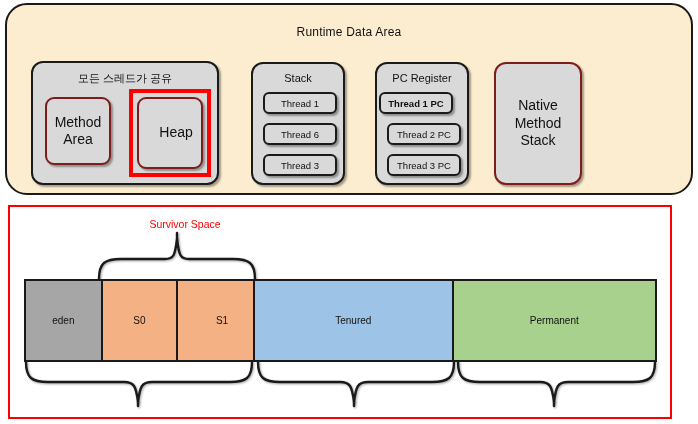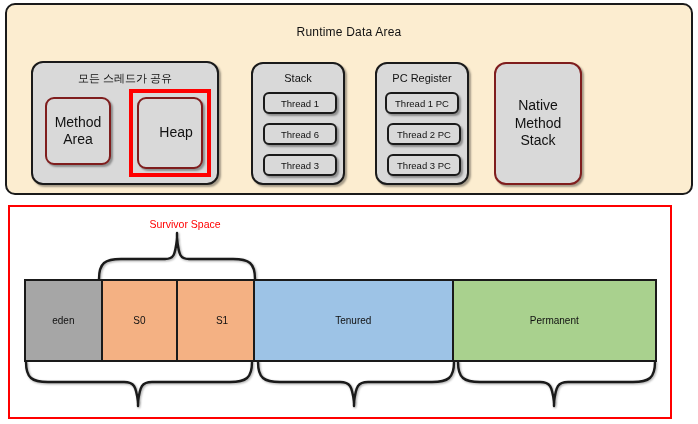--- a/index.html
+++ b/index.html
@@ -2,21 +2,21 @@
 <html><head>
 <meta charset="utf-8">
 <style>
   html,body{margin:0;padding:0;background:#ffffff;}
   body{width:698px;height:424px;position:relative;overflow:hidden;
        font-family:"Liberation Sans","DejaVu Sans",sans-serif;color:#111;}
 
   
   #runtime-area{
     position:absolute;left:5px;top:3px;width:688px;height:192px;
-    background:#fcedd0;border:2px solid #1a1a1a;border-radius:10px;
+    background:#fcedd0;border:2px solid #1a1a1a;border-radius:22px;
     box-sizing:border-box;
   }
   #runtime-title{
     position:absolute;left:0;top:20px;width:100%;text-align:center;
     font-size:12px;letter-spacing:.2px;
   }
 
   .gbox{
     position:absolute;background:#d9d9d9;border:2px solid #1a1a1a;
     border-radius:12px;box-sizing:border-box;
@@ -100,21 +100,21 @@
 
   <div class="gbox" id="stack-group">
     <div class="gbox-title">Stack</div>
     <div class="thread-chip" style="left:10px;top:28px;width:74px;height:22px;">Thread 1</div>
     <div class="thread-chip" style="left:10px;top:59px;width:74px;height:22px;">Thread 6</div>
     <div class="thread-chip" style="left:10px;top:90px;width:74px;height:22px;">Thread 3</div>
   </div>
 
   <div class="gbox" id="pcreg-group">
     <div class="gbox-title">PC Register</div>
-    <div class="thread-chip" style="left:8px;top:28px;width:74px;height:22px;">Thread 1 PC</div>
+    <div class="thread-chip" style="left:2px;top:28px;width:74px;height:22px;font-weight:bold;">Thread 1 PC</div>
     <div class="thread-chip" style="left:10px;top:59px;width:74px;height:22px;">Thread 2 PC</div>
     <div class="thread-chip" style="left:10px;top:90px;width:74px;height:22px;">Thread 3 PC</div>
   </div>
 
   <div class="leaf" id="native-box">
     <span>Native</span>
     <span>Method</span>
     <span>Stack</span>
   </div>
 </div>

